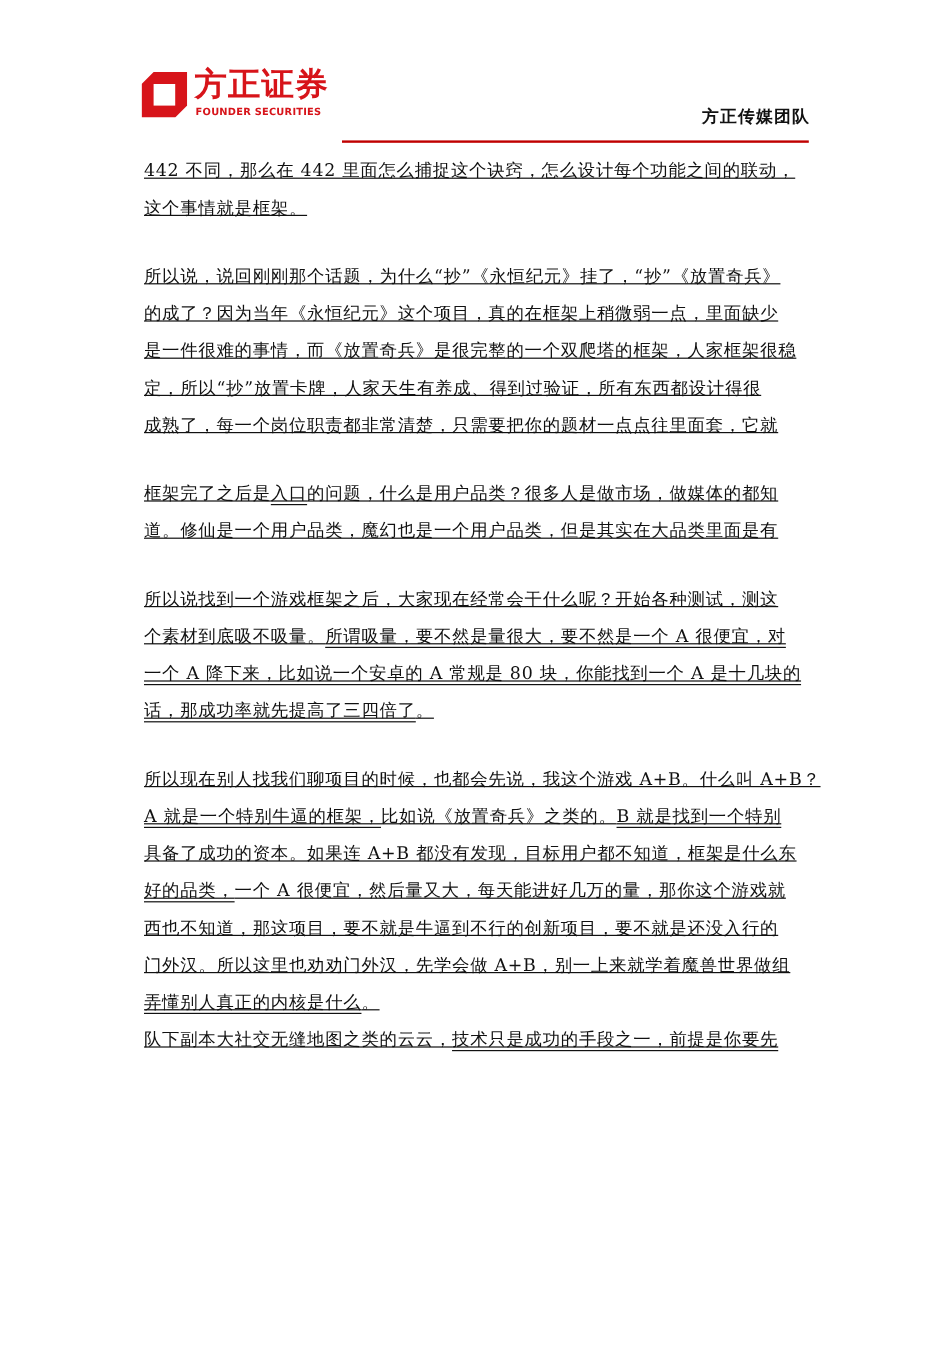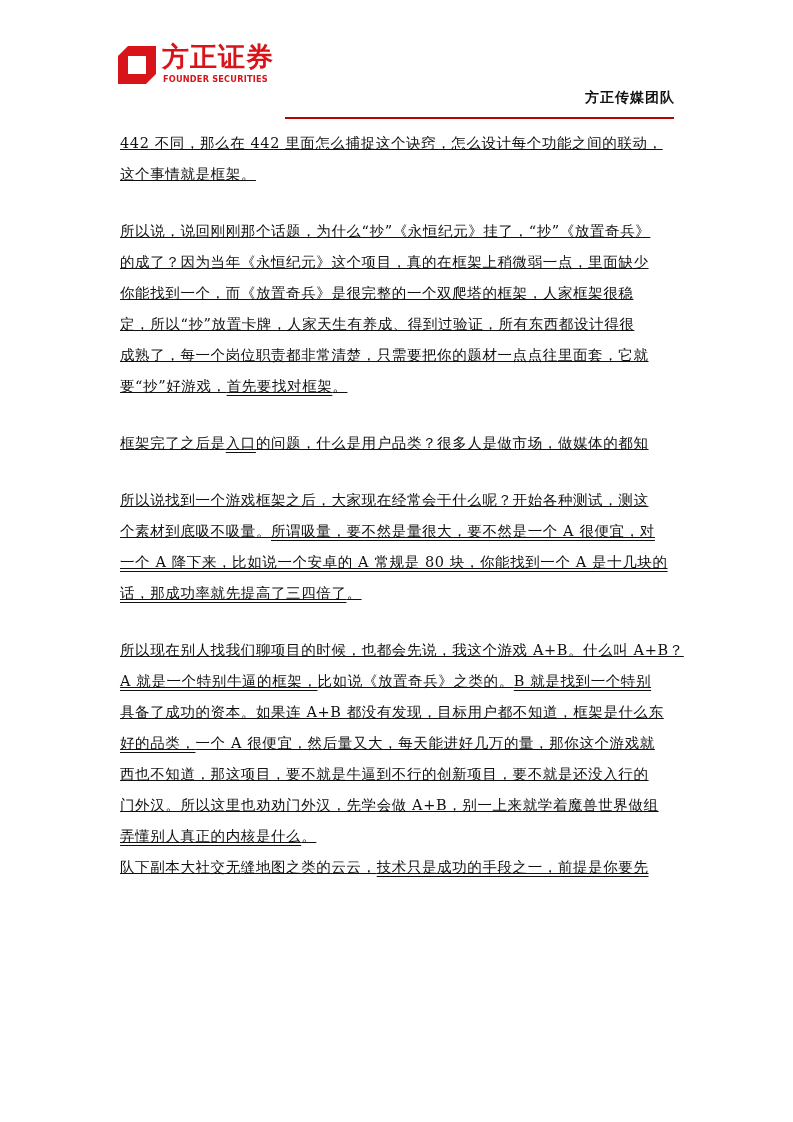--- a/index.html
+++ b/index.html
@@ -1,19 +1,19 @@
 <!DOCTYPE html>
 <html><head>
   <meta charset="utf-8">
   <style>
     html, body { margin: 0; padding: 0; background: #ffffff; }
     body { width: 793px; height: 1122px; position: relative; overflow: hidden;
            font-family: "DejaVu Serif", "Liberation Serif", serif; color: #111; }
     .header { position: absolute; left: 0; top: 0; width: 793px; height: 125px; }
-    .logo { position: absolute; left: 118px; top: 42px; width: 170px; height: 46px; padding-left: 37px; }
+    .logo { position: absolute; left: 118px; top: 56px; width: 170px; height: 46px; padding-left: 37px; }
     .logo-mark { position: absolute; left: 0; top: 4px; width: 38px; height: 38px; }
     .logo-cn { position: absolute; left: 44px; top: 0px; font-family: "DejaVu Sans", sans-serif;
                font-weight: bold; color: #d7141a; font-size: 27px; letter-spacing: 1px; line-height: 30px; white-space: nowrap; }
     .logo-en { position: absolute; left: 45px; top: 32px; font-family: "DejaVu Sans", sans-serif;
                font-weight: bold; color: #d7141a; font-size: 8.2px; letter-spacing: 0.2px; white-space: nowrap; }
     .team { position: absolute; right: 118px; top: 89px; font-family: Liberation Sans, sans-serif;
             font-weight: bold; font-size: 14px; color: #111; letter-spacing: 1px; }
     .rule { position: absolute; left: 285px; top: 117px; width: 389px; height: 2px; background: #c00000; }
     .content { position: absolute; left: 120px; top: 128px; width: 560px; }
     .para { margin: 0 0 26px 0; text-decoration: underline; }
@@ -37,27 +37,27 @@
 </div>
 
 <div class="content" id="content">
     <div class="para">
       <div class="line"><span>442 不同，那么在 442 里面怎么捕捉这个诀窍，怎么设计每个功能之间的联动，</span></div>
       <div class="line"><span>这个事情就是框架。</span></div>
     </div>
     <div class="para">
       <div class="line"><span>所以说，说回刚刚那个话题，为什么“抄”《永恒纪元》挂了，“抄”《放置奇兵》</span></div>
       <div class="line"><span>的成了？因为当年《永恒纪元》这个项目，真的在框架上稍微弱一点，里面缺少</span></div>
-      <div class="line"><span>你能找到一个，而《放置奇兵》是很完整的一个双爬塔的框架，人家框架很稳</span></div>
+      <div class="line"><span>是一件很难的事情，而《放置奇兵》是很完整的一个双爬塔的框架，人家框架很稳</span></div>
       <div class="line"><span>定，所以“抄”放置卡牌，人家天生有养成、得到过验证，所有东西都设计得很</span></div>
       <div class="line"><span>成熟了，每一个岗位职责都非常清楚，只需要把你的题材一点点往里面套，它就</span></div>
-      <div class="line"><span>要“抄”好游戏，</span><span class="u">首先要找对框架</span><span>。</span></div>
     </div>
     <div class="para">
       <div class="line"><span>框架完了之后是</span><span class="u">入口</span><span>的问题，什么是用户品类？很多人是做市场，做媒体的都知</span></div>
+      <div class="line"><span>道。修仙是一个用户品类，魔幻也是一个用户品类，但是其实在大品类里面是有</span></div>
     </div>
     <div class="para">
       <div class="line"><span>所以说找到一个游戏框架之后，大家现在经常会干什么呢？开始各种测试，测这</span></div>
       <div class="line"><span>个素材到底吸不吸量。</span><span class="u">所谓吸量，要不然是量很大，要不然是一个 A 很便宜，对</span></div>
       <div class="line"><span class="u">一个 A 降下来，比如说一个安卓的 A 常规是 80 块，你能找到一个 A 是十几块的</span></div>
       <div class="line"><span class="u">话，那成功率就先提高了三四倍了</span><span>。</span></div>
     </div>
     <div class="para">
       <div class="line"><span>所以现在别人找我们聊项目的时候，也都会先说，我这个游戏 A+B。什么叫 A+B？</span></div>
       <div class="line"><span class="u">A 就是一个特别牛逼的框架，</span><span>比如说《放置奇兵》之类的。</span><span class="u">B 就是找到一个特别</span></div>

